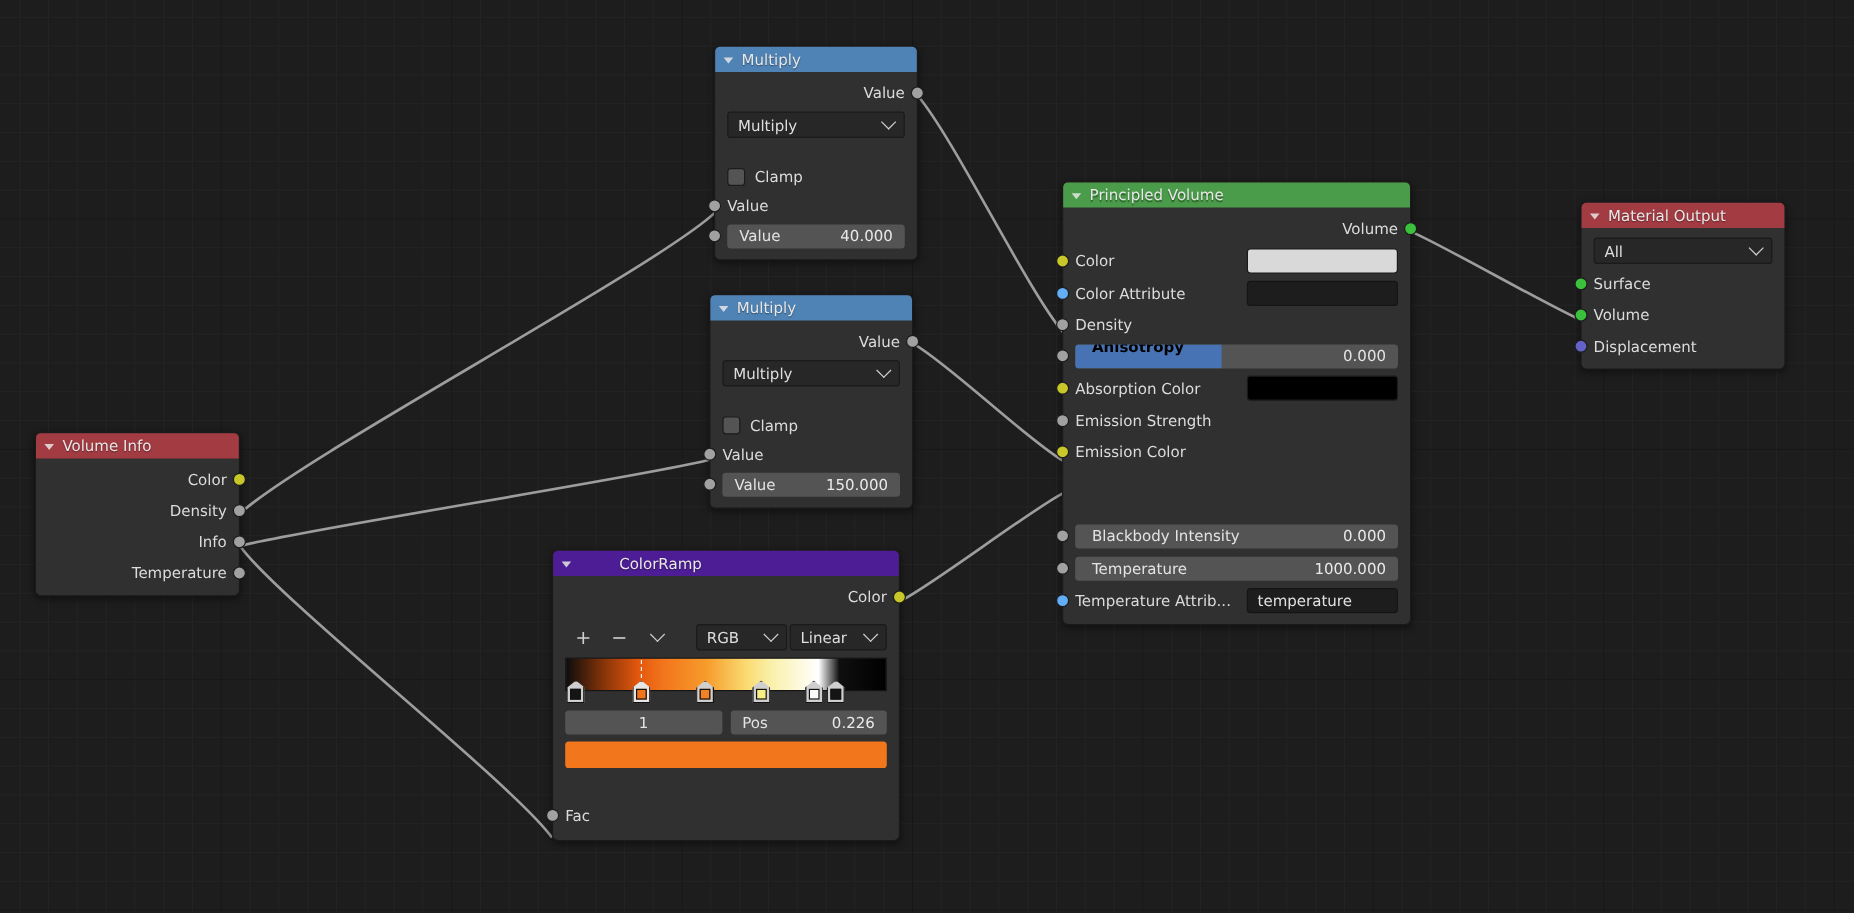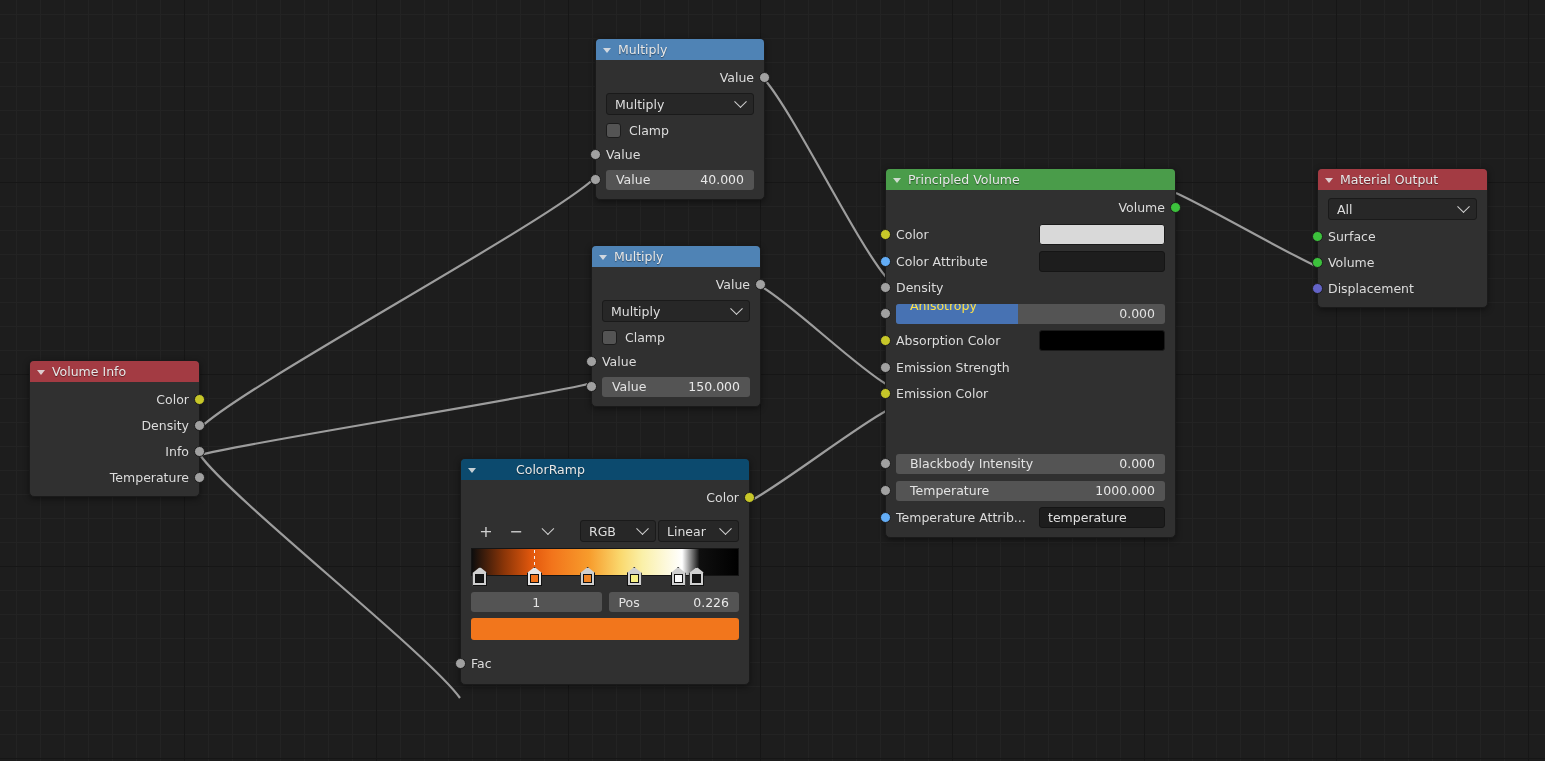--- a/index.html
+++ b/index.html
@@ -88,25 +88,26 @@
     justify-content: space-between;
     padding: 0 10px;
     font-size: 12.5px;
     color: #e3e3e3;
     flex: 1;
   }
   .field .fv { color: #e8e8e8; }
   .field.sel-left { padding: 0; overflow: hidden; }
   .field .hl {
     background: #4772b3;
-    color: #fde047;
+    color: #000000;
     height: 100%;
     display: flex; align-items: center;
     padding: 0 10px 16px 14px;
     min-width: 122px;
+    font-weight: bold;
   }
   .field .hl-val { padding-right: 10px; }
 
   .dropdown {
     background: #272727;
     border: 1px solid #1a1a1a;
     border-radius: 3px;
     height: 22px;
     display: flex;
     align-items: center;
@@ -118,21 +119,21 @@
   }
   .chev {
     width: 9px; height: 9px;
     border-right: 1.6px solid #cfcfcf;
     border-bottom: 1.6px solid #cfcfcf;
     transform: rotate(45deg) translate(-2px,-2px);
     flex: 0 0 auto;
   }
   .rowpad { padding: 3px 10px; display: flex; align-items: center; gap: 6px; }
 
-  .checkrow { display: flex; align-items: center; gap: 8px; padding: 2px 10px; font-size: 12.5px; color: #dcdcdc; height: 24px; }
+  .checkrow { display: flex; align-items: center; gap: 8px; padding: 2px 10px; font-size: 12.5px; color: #dcdcdc; height: 24px; margin-top: 17px; }
   .checkbox { width: 15px; height: 15px; background: #545454; border: 1px solid #1c1c1c; border-radius: 3px; }
 
   .swatch { height: 21px; border-radius: 3px; border: 1px solid #1b1b1b; }
   .textfield {
     background: #1d1d1d;
     border: 1px solid #151515;
     border-radius: 3px;
     height: 21px;
     display: flex; align-items: center;
     padding: 0 8px;
@@ -279,21 +280,21 @@
         <span class="sock in s-gray"></span>
         <div class="field">
           <span>Value</span>
           <span class="fv">150.000</span>
         </div>
       </div>
     </div>
   </div>
 
   <div class="node" style="left:460px; top:458px; width:290px;">
-    <div class="node-header" style="background:#0c4a6e;gap:40px;">
+    <div class="node-header" style="background:#4c1d95;gap:40px;">
       <span class="hdr-tri"></span>
       <span>ColorRamp</span>
     </div>
     <div class="node-body" style="padding-top:4px;">
       <div class="row out">
         <span class="lbl">Color</span>
         <span class="sock out s-yellow"></span>
       </div>
 
       <div class="ramp-tools" style="margin-top:6px;">
@@ -346,28 +347,28 @@
           <span>1</span>
         </div>
         <div class="field">
           <span>Pos</span>
           <span class="fv">0.226</span>
         </div>
       </div>
 
       <div class="ramp-color" style="background:#f2761c;"></div>
 
-      <div class="row" style="height:30px; margin-top:8px;">
+      <div class="row" style="height:30px; margin-top:24px;">
         <span class="sock in s-gray"></span>
         <span class="lbl">Fac</span>
       </div>
     </div>
   </div>
 
-  <div class="node" style="left:885px; top:168px; width:291px;">
+  <div class="node" style="left:885px; top:151px; width:291px;">
     <div class="node-header" style="background:#4a9c4a;">
       <span class="hdr-tri"></span>
       <span>Principled Volume</span>
     </div>
     <div class="node-body" style="padding-top:3px;">
       <div class="row out" style="height:28px;">
         <span class="lbl">Volume</span>
         <span class="sock out s-green"></span>
       </div>
 

